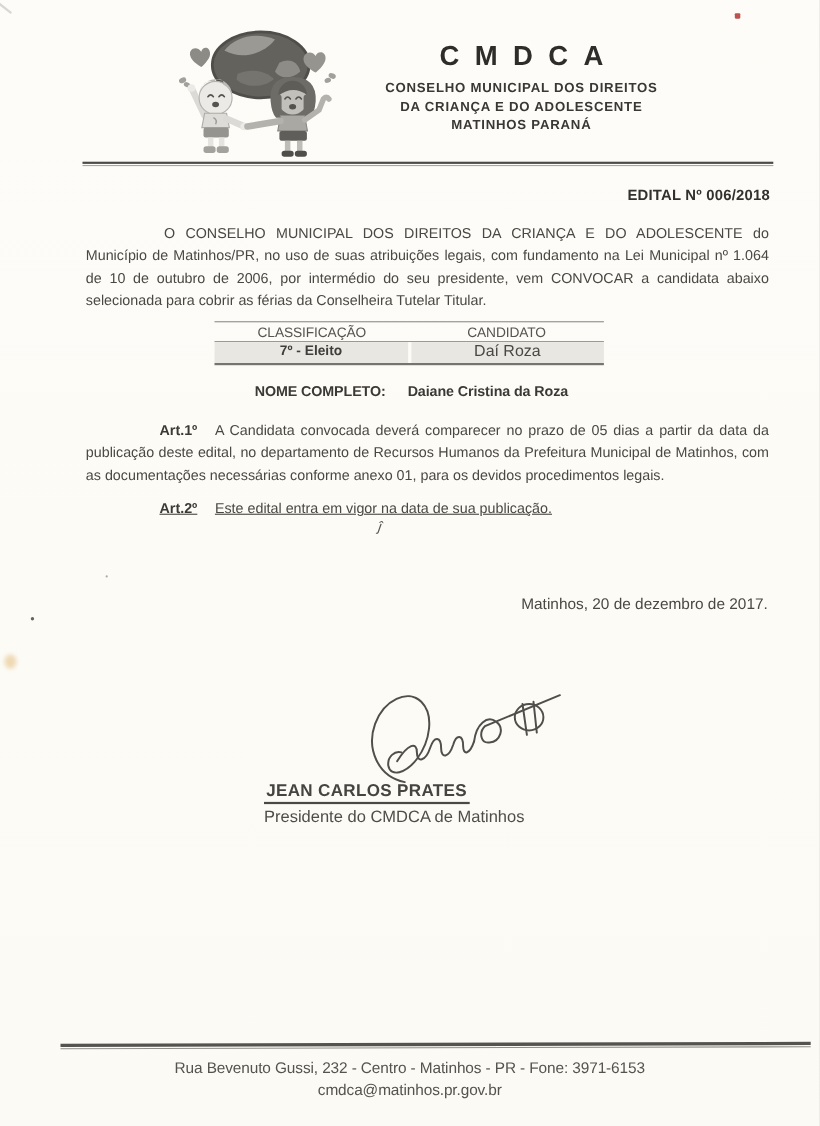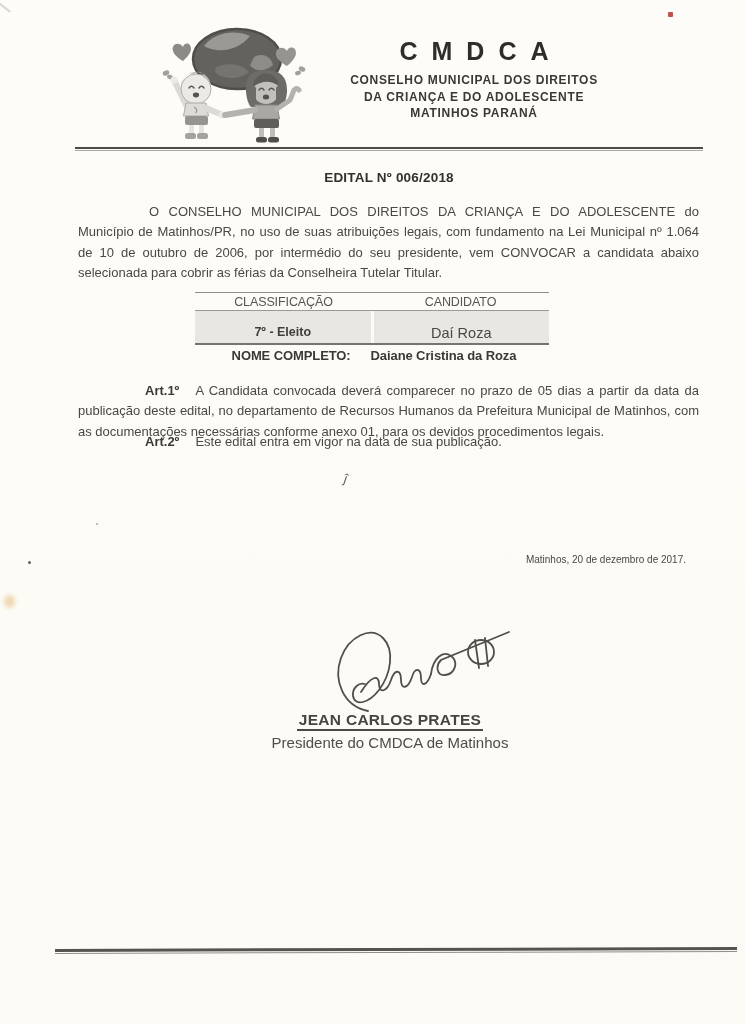--- a/index.html
+++ b/index.html
@@ -25,45 +25,45 @@
   .org-acronym{
     font-size:25px;font-weight:bold;color:#2e2d2a;
     letter-spacing:14px;text-indent:14px;line-height:27px;white-space:nowrap;
   }
   .org-sub{margin-top:7px;font-size:12px;font-weight:bold;color:#3a3834;letter-spacing:.7px;line-height:16.5px;}
   .rule-top{
     position:absolute;left:75px;top:147px;width:628px;height:1px;
     border-top:2px solid #4c4b47;border-bottom:1px solid #a9a7a1;
   }
   
-  .doc-title{position:absolute;left:78px;top:170px;width:622px;text-align:center;
+  .doc-title{position:absolute;left:78px;top:170px;width:622px;text-align:right;
     font-size:13.5px;font-weight:bold;color:#32312d;letter-spacing:.2px;}
   .para{position:absolute;left:78px;width:621px;font-size:13px;line-height:20.3px;
     text-align:justify;color:#4a4842;}
   .para-intro{top:202px;text-indent:71px;}
   .para-art1{top:381px;text-indent:67px;}
-  .para-art2{top:432px;text-indent:67px;}
+  .para-art2{top:452px;text-indent:67px;text-decoration:underline;}
   .para strong{color:#3c3a36;margin-right:16px;}
   
   .conv-table{position:absolute;left:195px;top:292px;width:354px;}
   .t-head{display:flex;border-top:1.5px solid #8f8d88;border-bottom:1px solid #9b9993;}
   .t-head .cell{flex:1;text-align:center;font-size:12.5px;color:#565550;
     letter-spacing:-.1px;padding:2px 0 1px;}
   .t-row{display:flex;border-bottom:2.5px solid #76746e;background:#fcfbf6;column-gap:3px;}
-  .t-row .cell{flex:1;text-align:center;background:#e9e7e2;padding:14px 0 2px;}
+  .t-row .cell{flex:1;text-align:center;background:#e9e7e2;padding:1px 0 2px;}
   .cell-classif{font-size:12.5px;font-weight:bold;color:#3f3e3a;}
   .cell-cand{font-size:14.5px;color:#4a4844;}
   .full-name{position:absolute;left:60px;top:348px;width:628px;text-align:center;
     font-size:13px;font-weight:bold;color:#3b3935;letter-spacing:-.1px;}
   .full-name .val{margin-left:4px;padding-left:16px;}
   
-  .date-line{position:absolute;left:66px;top:541px;width:620px;text-align:right;
-    font-size:10px;color:#4a4842;margin-top:13px;}
+  .date-line{position:absolute;left:78px;top:541px;width:620px;text-align:right;
+    font-size:14px;color:#4a4842;}
   .signature{position:absolute;left:313px;top:614px;width:205px;height:112px;}
-  .sig-block{position:absolute;left:240px;top:710px;width:300px;text-align:center;line-height:19px;}
+  .sig-block{position:absolute;left:240px;top:710px;width:300px;text-align:left;line-height:19px;}
   .sig-name{display:inline-block;font-size:15.5px;font-weight:bold;color:#454440;
     letter-spacing:.3px;border-bottom:2px solid #4a4945;padding:0 2px 0;}
   .sig-role,.sig-decree{font-size:15px;color:#4e4d49;}
   .sig-role{margin-top:2px;}
   
   .rule-bottom{
     position:absolute;left:55px;top:948px;width:682px;height:1px;
     border-top:3px solid #55534f;border-bottom:1px solid #908e89;
     transform:rotate(-.15deg);
   }
@@ -193,14 +193,18 @@
       </g>
     </svg>
   </div>
 
   <div class="sig-block">
     <span class="sig-name">JEAN CARLOS PRATES</span>
     <div class="sig-role">Presidente do CMDCA de Matinhos</div>
   </div>
 
   <div class="rule-bottom"></div>
+  <div class="footer-text">
+    <div>Rua Bevenuto Gussi, 232 - Centro - Matinhos - PR - Fone: 3971-6153</div>
+    <div>cmdca@matinhos.pr.gov.br</div>
+  </div>
 
 </div>
 
 </body></html>

